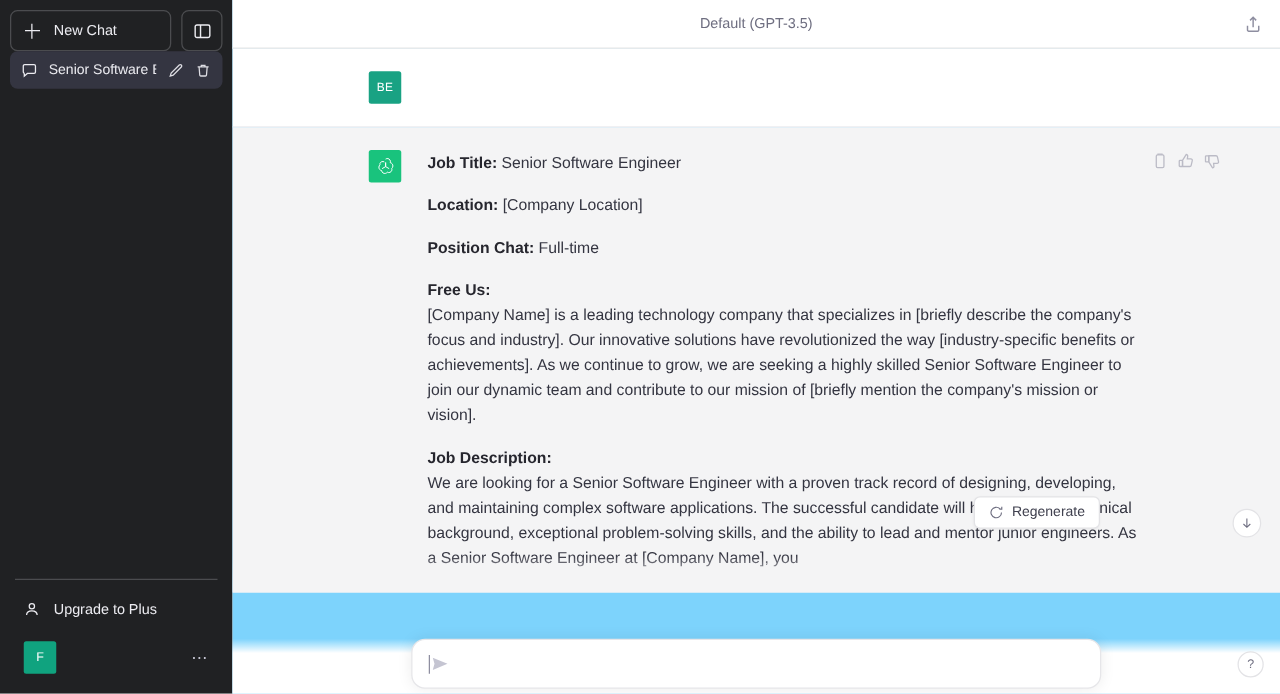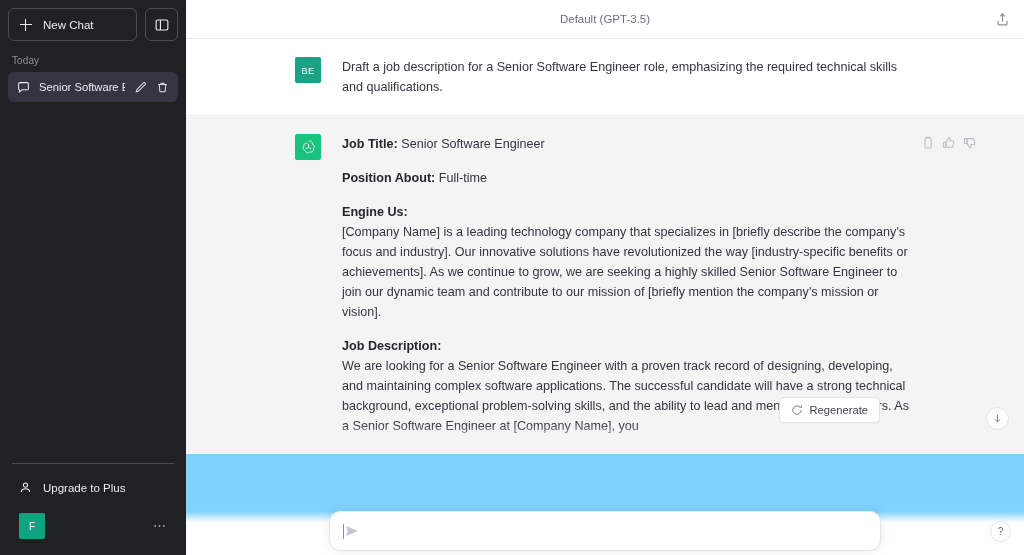--- a/index.html
+++ b/index.html
@@ -216,21 +216,20 @@
       <div class="panel-toggle">
         <span>
           <svg width="14" height="14" viewBox="0 0 16 16" fill="none" stroke="#ececf1" stroke-width="1.3">
             <rect x="1.3" y="2.3" width="13.4" height="11.4" rx="1.6"></rect>
             <line x1="6.2" y1="2.3" x2="6.2" y2="13.7"></line>
           </svg>
         </span>
       </div>
     </div>
 
-    <div class="sb-section-label">Today</div>
 
     <div class="chat-list">
       <div class="chat-item">
         <span>
           <svg width="13" height="13" viewBox="0 0 16 16" fill="none" stroke="#ececf1" stroke-width="1.25">
             <path d="M2 3.4a1.4 1.4 0 0 1 1.4-1.4h9.2A1.4 1.4 0 0 1 14 3.4v6a1.4 1.4 0 0 1-1.4 1.4H6l-3 2.6v-2.6H3.4A1.4 1.4 0 0 1 2 9.4z"></path>
           </svg>
         </span>
         <span class="chat-title">Senior Software Engine</span>
         <span class="chat-act">
@@ -279,40 +278,38 @@
           </svg>
         </span>
       </div>
     </div>
 
     <div class="thread">
 
       <div class="msg msg-user">
         <div class="msg-inner">
           <div class="av av-user">BE</div>
-          <div class="body-txt">
-            <p>Draft a job description for a Senior Software Engineer role, emphasizing the required technical skills and qualifications.</p>
-          </div>
         </div>
       </div>
 
       <div class="msg msg-assistant">
         <div class="msg-inner">
           <div class="av av-bot">
             <span>
               <svg width="17" height="17" viewBox="0 0 24 24" fill="none" stroke="#ffffff" stroke-width="1.1">
                 <path d="M12 3.2c1.6-1.1 3.8-.7 4.9 1 .6.9.7 2 .3 3 1.8.4 3 2 3 3.8 0 1.1-.5 2.1-1.3 2.8.6 1.8-.3 3.7-2 4.4-1 .4-2.1.3-3-.2-1.1 1.5-3.2 1.9-4.8.9-.9-.6-1.5-1.6-1.6-2.7-1.9-.3-3.2-2-3.1-3.9 0-1 .5-2 1.3-2.7C5 8.8 5.8 6.9 7.5 6.2c1-.4 2.1-.3 3 .2"></path>
                 <path d="M12 7.1v4.6l4 2.3M12 11.7l-4 2.3M12 11.7V7.1"></path>
               </svg>
             </span>
           </div>
           <div class="body-txt">
             <p><b>Job Title:</b><span> Senior Software Engineer</span></p>
-            <p><b>Position About:</b><span> Full-time</span></p>
-            <p style="margin-bottom:0"><b>Engine Us:</b></p>
+            <p><b>Location:</b><span> [Company Location]</span></p>
+            <p><b>Position Chat:</b><span> Full-time</span></p>
+            <p style="margin-bottom:0"><b>Free Us:</b></p>
             <p><span>[Company Name] is a leading technology company that specializes in [briefly describe the company's focus and industry]. Our innovative solutions have revolutionized the way [industry-specific benefits or achievements]. As we continue to grow, we are seeking a highly skilled Senior Software Engineer to join our dynamic team and contribute to our mission of [briefly mention the company's mission or vision].</span></p>
             <p style="margin-bottom:0"><b>Job Description:</b></p>
             <p><span>We are looking for a Senior Software Engineer with a proven track record of designing, developing, and maintaining complex software applications. The successful candidate will have a strong technical background, exceptional problem-solving skills, and the ability to lead and mentor junior engineers. As a Senior Software Engineer at [Company Name], you</span></p>
           </div>
 
           <div class="msg-actions">
             <span class="act-ic">
               <svg width="14" height="14" viewBox="0 0 16 16" fill="none" stroke="#8e8ea0" stroke-width="1.2">
                 <rect x="4.6" y="2.2" width="7" height="11.6" rx="1.2"></rect>
                 <path d="M6.2 2.2V1.4h3.6v.8"></path>

